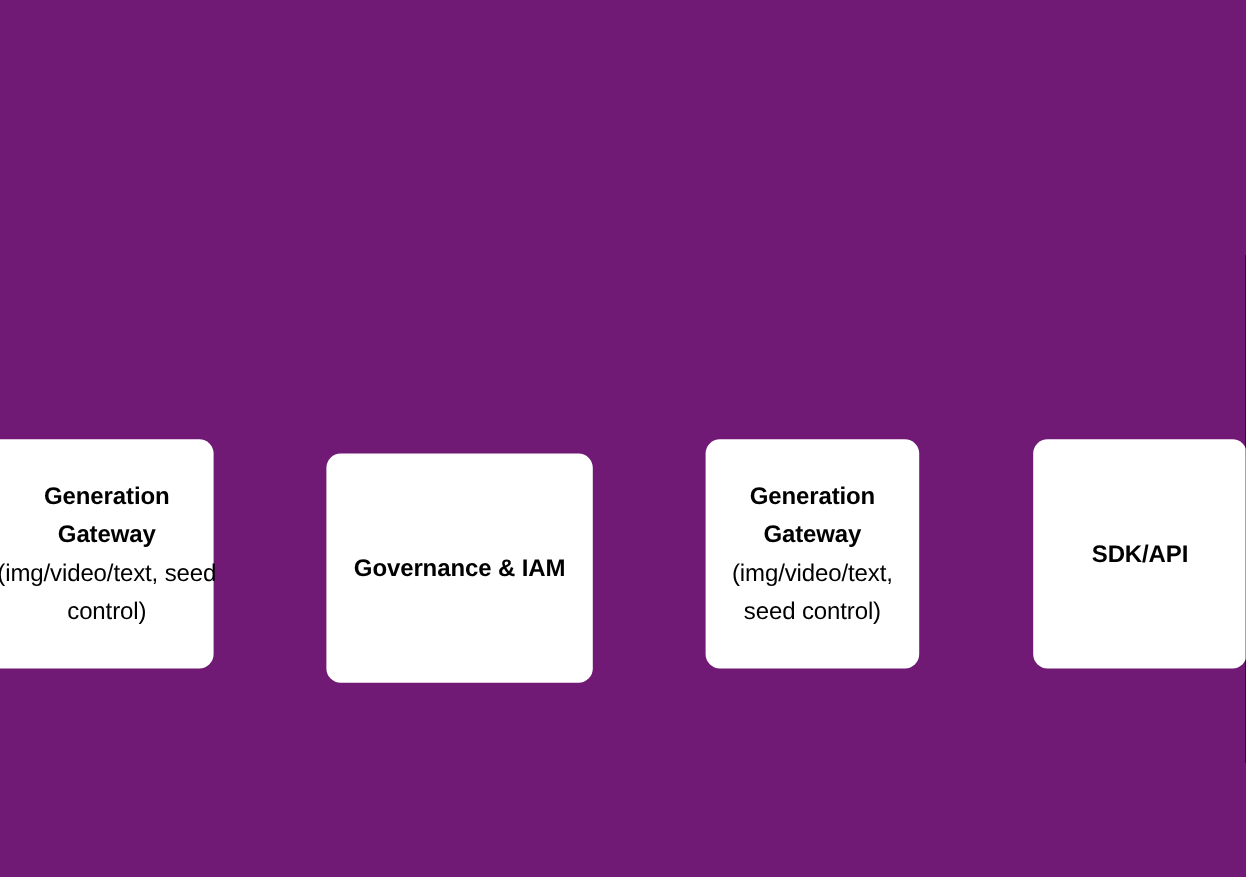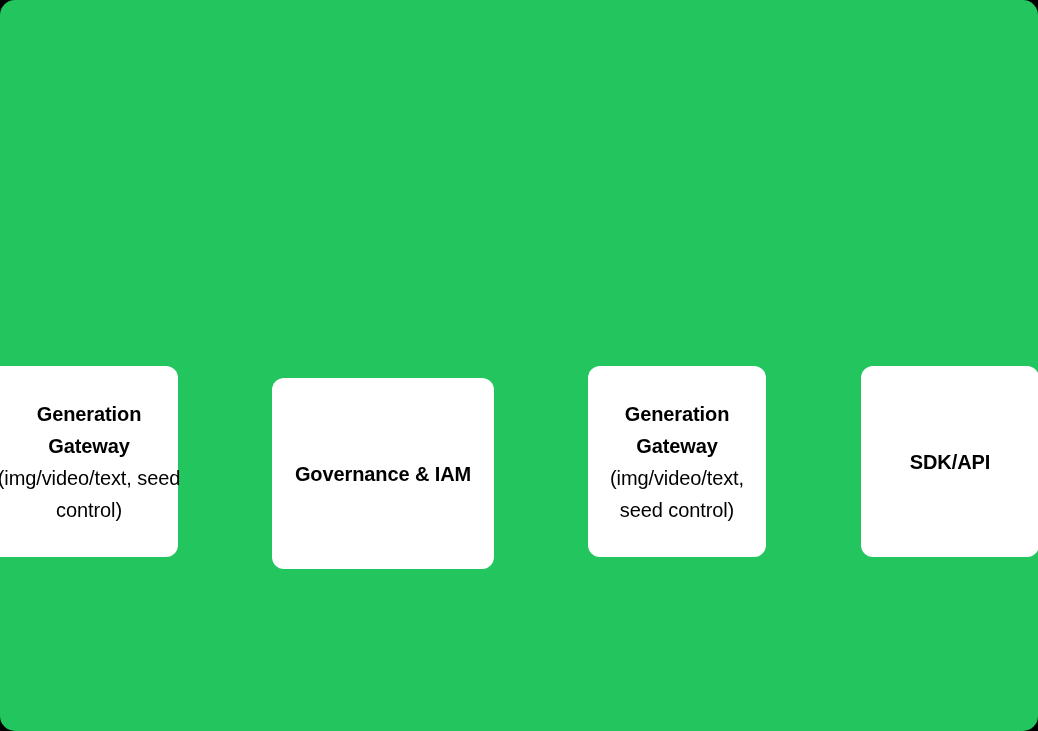--- a/index.html
+++ b/index.html
@@ -12,22 +12,21 @@
     height: 731px;
     overflow: hidden;
     position: relative;
     font-family: "Liberation Sans", sans-serif;
     -webkit-font-smoothing: antialiased;
   }
 
   #canvas {
     position: absolute;
     inset: 0;
-    background: #22c55e;
-    border-radius: 15px;
+    background: #701a75;
   }
 
   .card {
     position: absolute;
     background: #ffffff;
     border-radius: 12px;
     box-sizing: border-box;
     display: flex;
     flex-direction: column;
     align-items: center;

